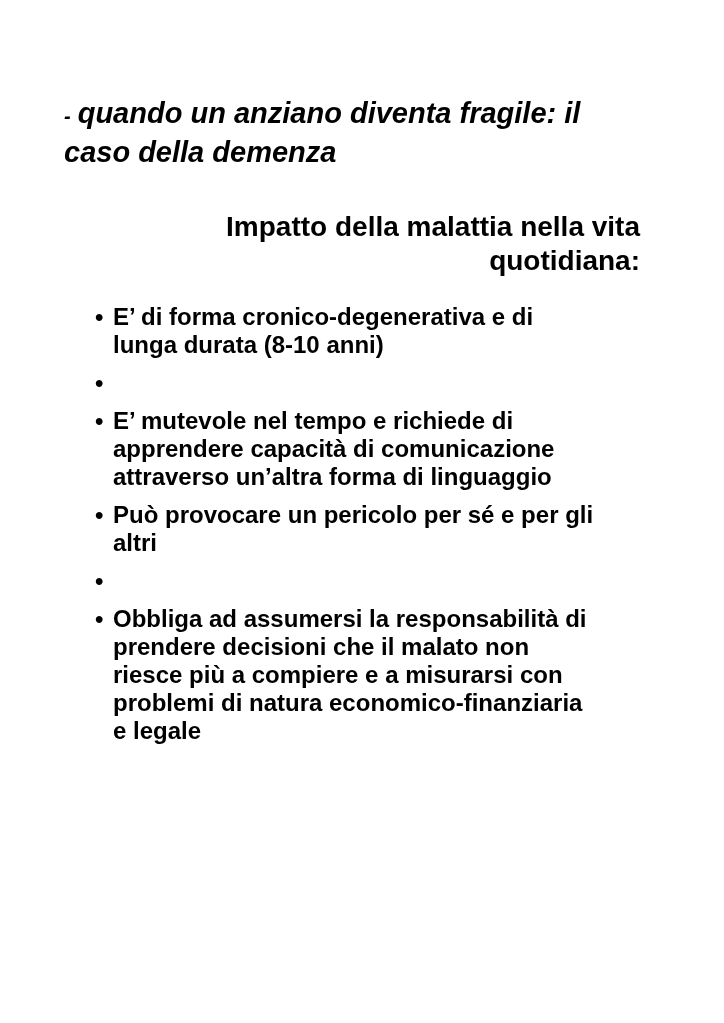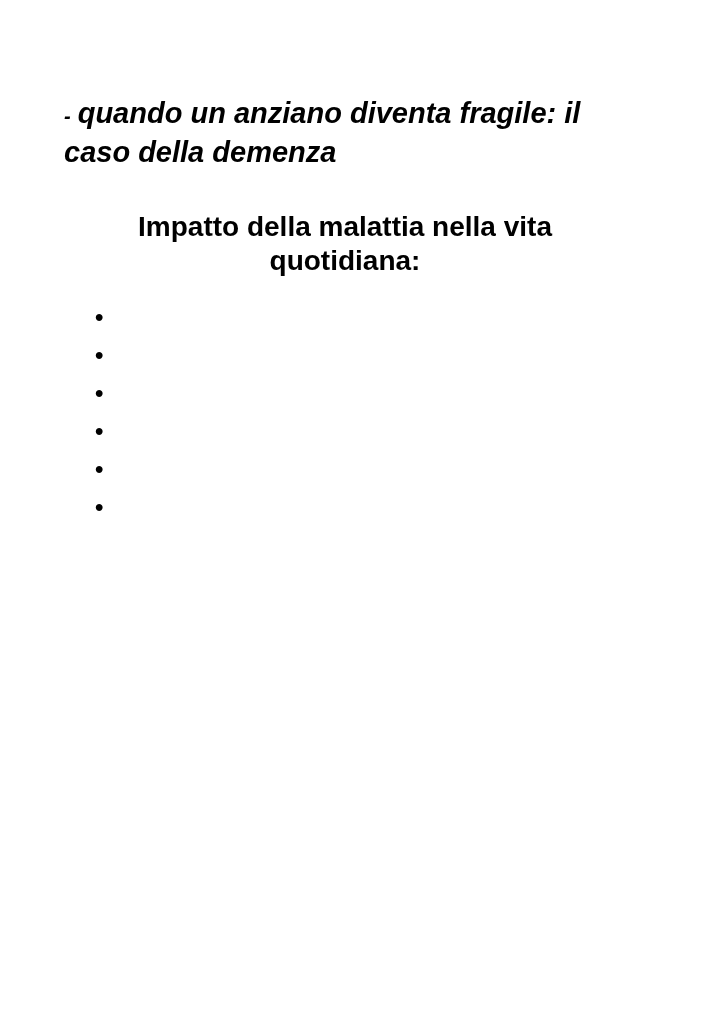--- a/index.html
+++ b/index.html
@@ -27,21 +27,21 @@
   .title .title-text {
     white-space: pre-line;
   }
   .title .title-dash {
     font-size: 20px;
     margin-right: 7px;
   }
   .heading {
     margin: 40px 0 0 50px;
     width: 590px;
-    text-align: center;
+    text-align: right;
     font-size: 28px;
     line-height: 34px;
     font-weight: bold;
     white-space: pre-line;
   }
   ul.bullets {
     list-style: none;
     margin: 25px 0 0 95px;
     padding: 0;
     width: 595px;
@@ -72,31 +72,43 @@
     <span class="title-dash">-</span><span class="title-text">quando un anziano diventa fragile: il
 caso della demenza</span>
   </div>
 
   <div class="heading">Impatto della malattia nella vita
 quotidiana:</div>
 
   <ul class="bullets">
     <li>
       <span class="marker">•</span>
+      <span class="btext">E’ di forma cronico-degenerativa e di
+lunga durata (8-10 anni)</span>
     </li>
     <li>
       <span class="marker">•</span>
     </li>
     <li>
       <span class="marker">•</span>
+      <span class="btext">E’ mutevole nel tempo e richiede di
+apprendere capacità di comunicazione
+attraverso un’altra forma di linguaggio</span>
+    </li>
+    <li>
+      <span class="marker">•</span>
+      <span class="btext">Può provocare un pericolo per sé e per gli
+altri</span>
     </li>
     <li>
       <span class="marker">•</span>
     </li>
     <li>
       <span class="marker">•</span>
-    </li>
-    <li>
-      <span class="marker">•</span>
+      <span class="btext">Obbliga ad assumersi la responsabilità di
+prendere decisioni che il malato non
+riesce più a compiere e a misurarsi con
+problemi di natura economico-finanziaria
+e legale</span>
     </li>
   </ul>
 
 </div>
 
 </body></html>

